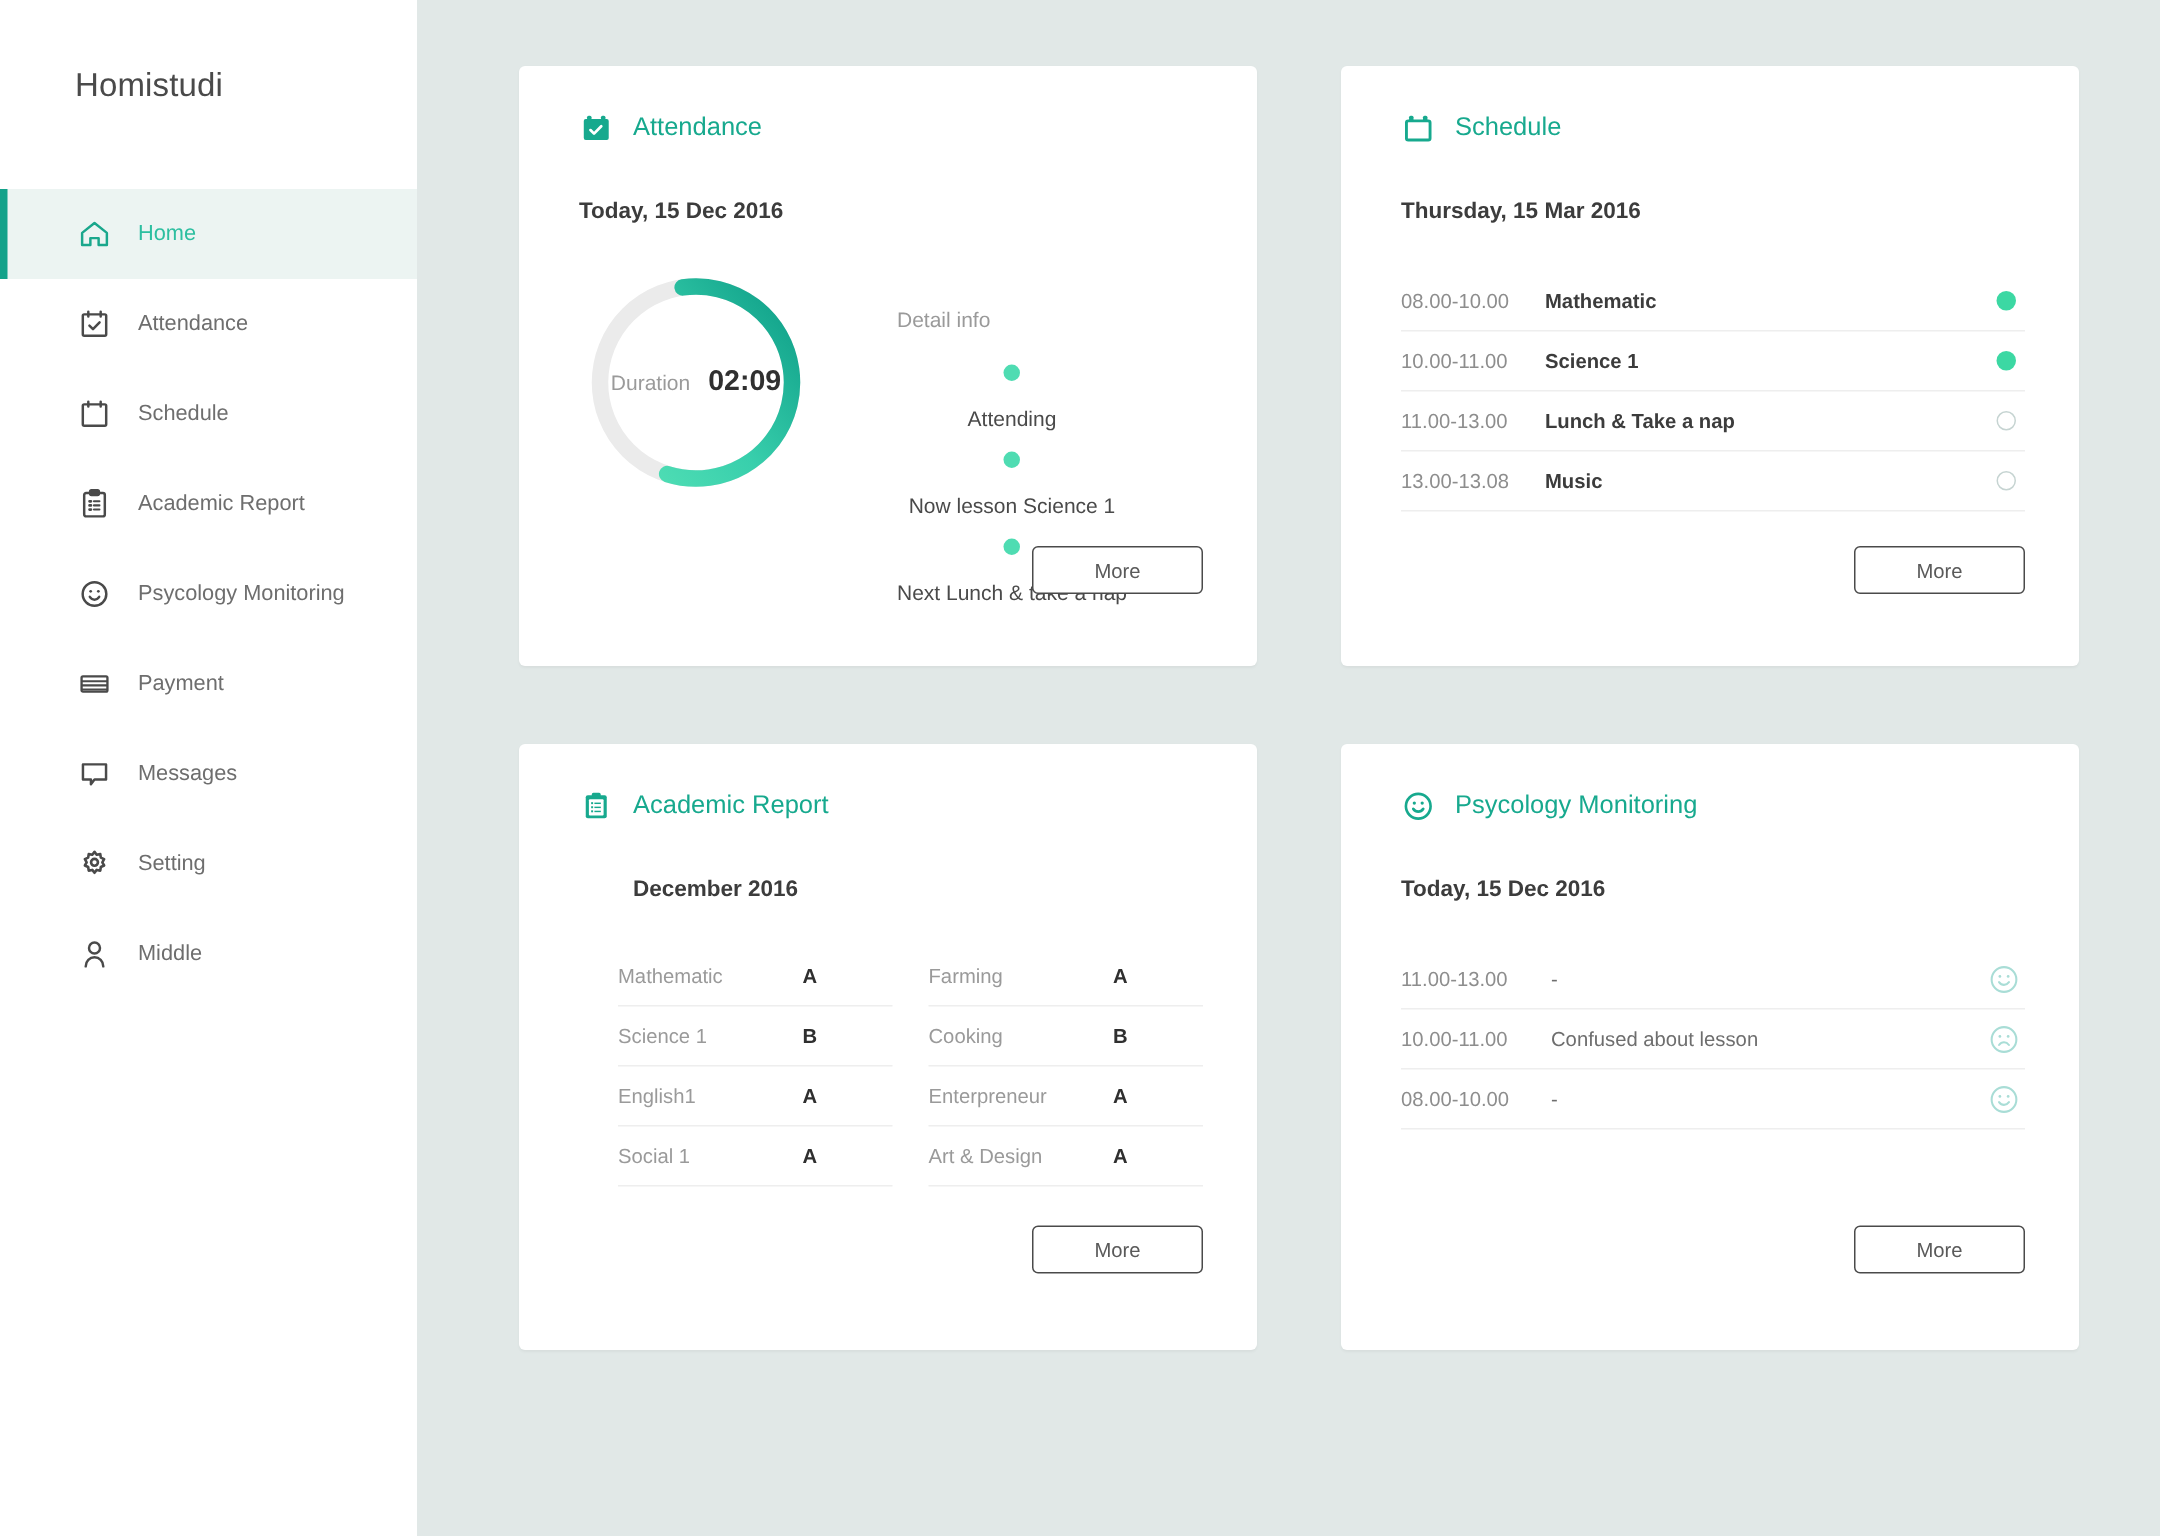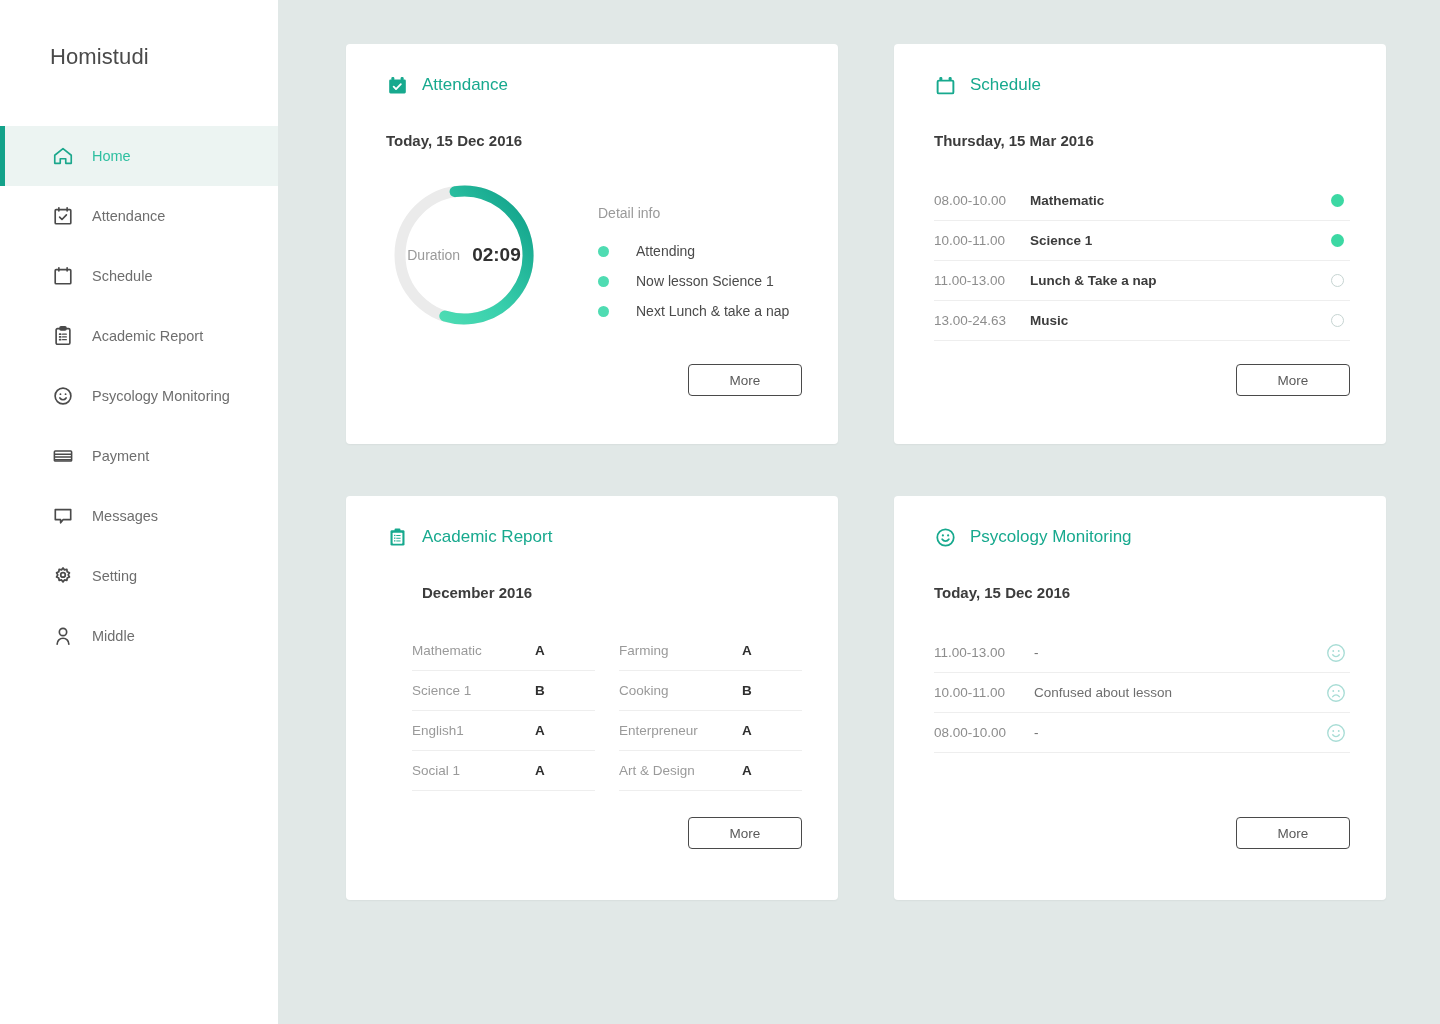--- a/index.html
+++ b/index.html
@@ -190,21 +190,21 @@
     position: absolute; inset: 0;
     display: flex; align-items: center; justify-content: center;
     gap: 12px;
   }
   .donut-label .dl-top { font-size: 14px; color: #9a9a9a; }
   .donut-label .dl-val { font-size: 19px; font-weight: bold; color: #303030; }
 
   .detail { margin-left: 58px; padding-top: 26px; }
   .detail-head { font-size: 14px; color: #9a9a9a; }
   .detail-list { margin-top: 22px; display: flex; flex-direction: column; gap: 14px; }
-  .detail-row { display: flex; align-items: center; gap: 27px; }
+  .detail-row { display: flex; align-items: center; gap: 17px; flex-direction: column; }
   .detail-dot { width: 11px; height: 11px; border-radius: 50%; background: #4fdcb2; flex: 0 0 11px; }
   .detail-txt { font-size: 14px; color: #4a4a4a; }
 
   
   .rows { margin-top: 32px; }
   .row {
     display: flex;
     align-items: center;
     height: 40px;
     border-bottom: 1px solid #eeeeee;
@@ -456,21 +456,21 @@
               </span>
           </div>
           <div class="row">
             <span class="time">11.00-13.00</span>
             <span class="subj">Lunch &amp; Take a nap</span>
             <span class="mark">
                 <span class="s-dot off"></span>
               </span>
           </div>
           <div class="row">
-            <span class="time">13.00-24.63</span>
+            <span class="time">13.00-13.08</span>
             <span class="subj">Music</span>
             <span class="mark">
                 <span class="s-dot off"></span>
               </span>
           </div>
         </div>
 
         <button class="more-btn more-sch">More</button>
       </section>
 

